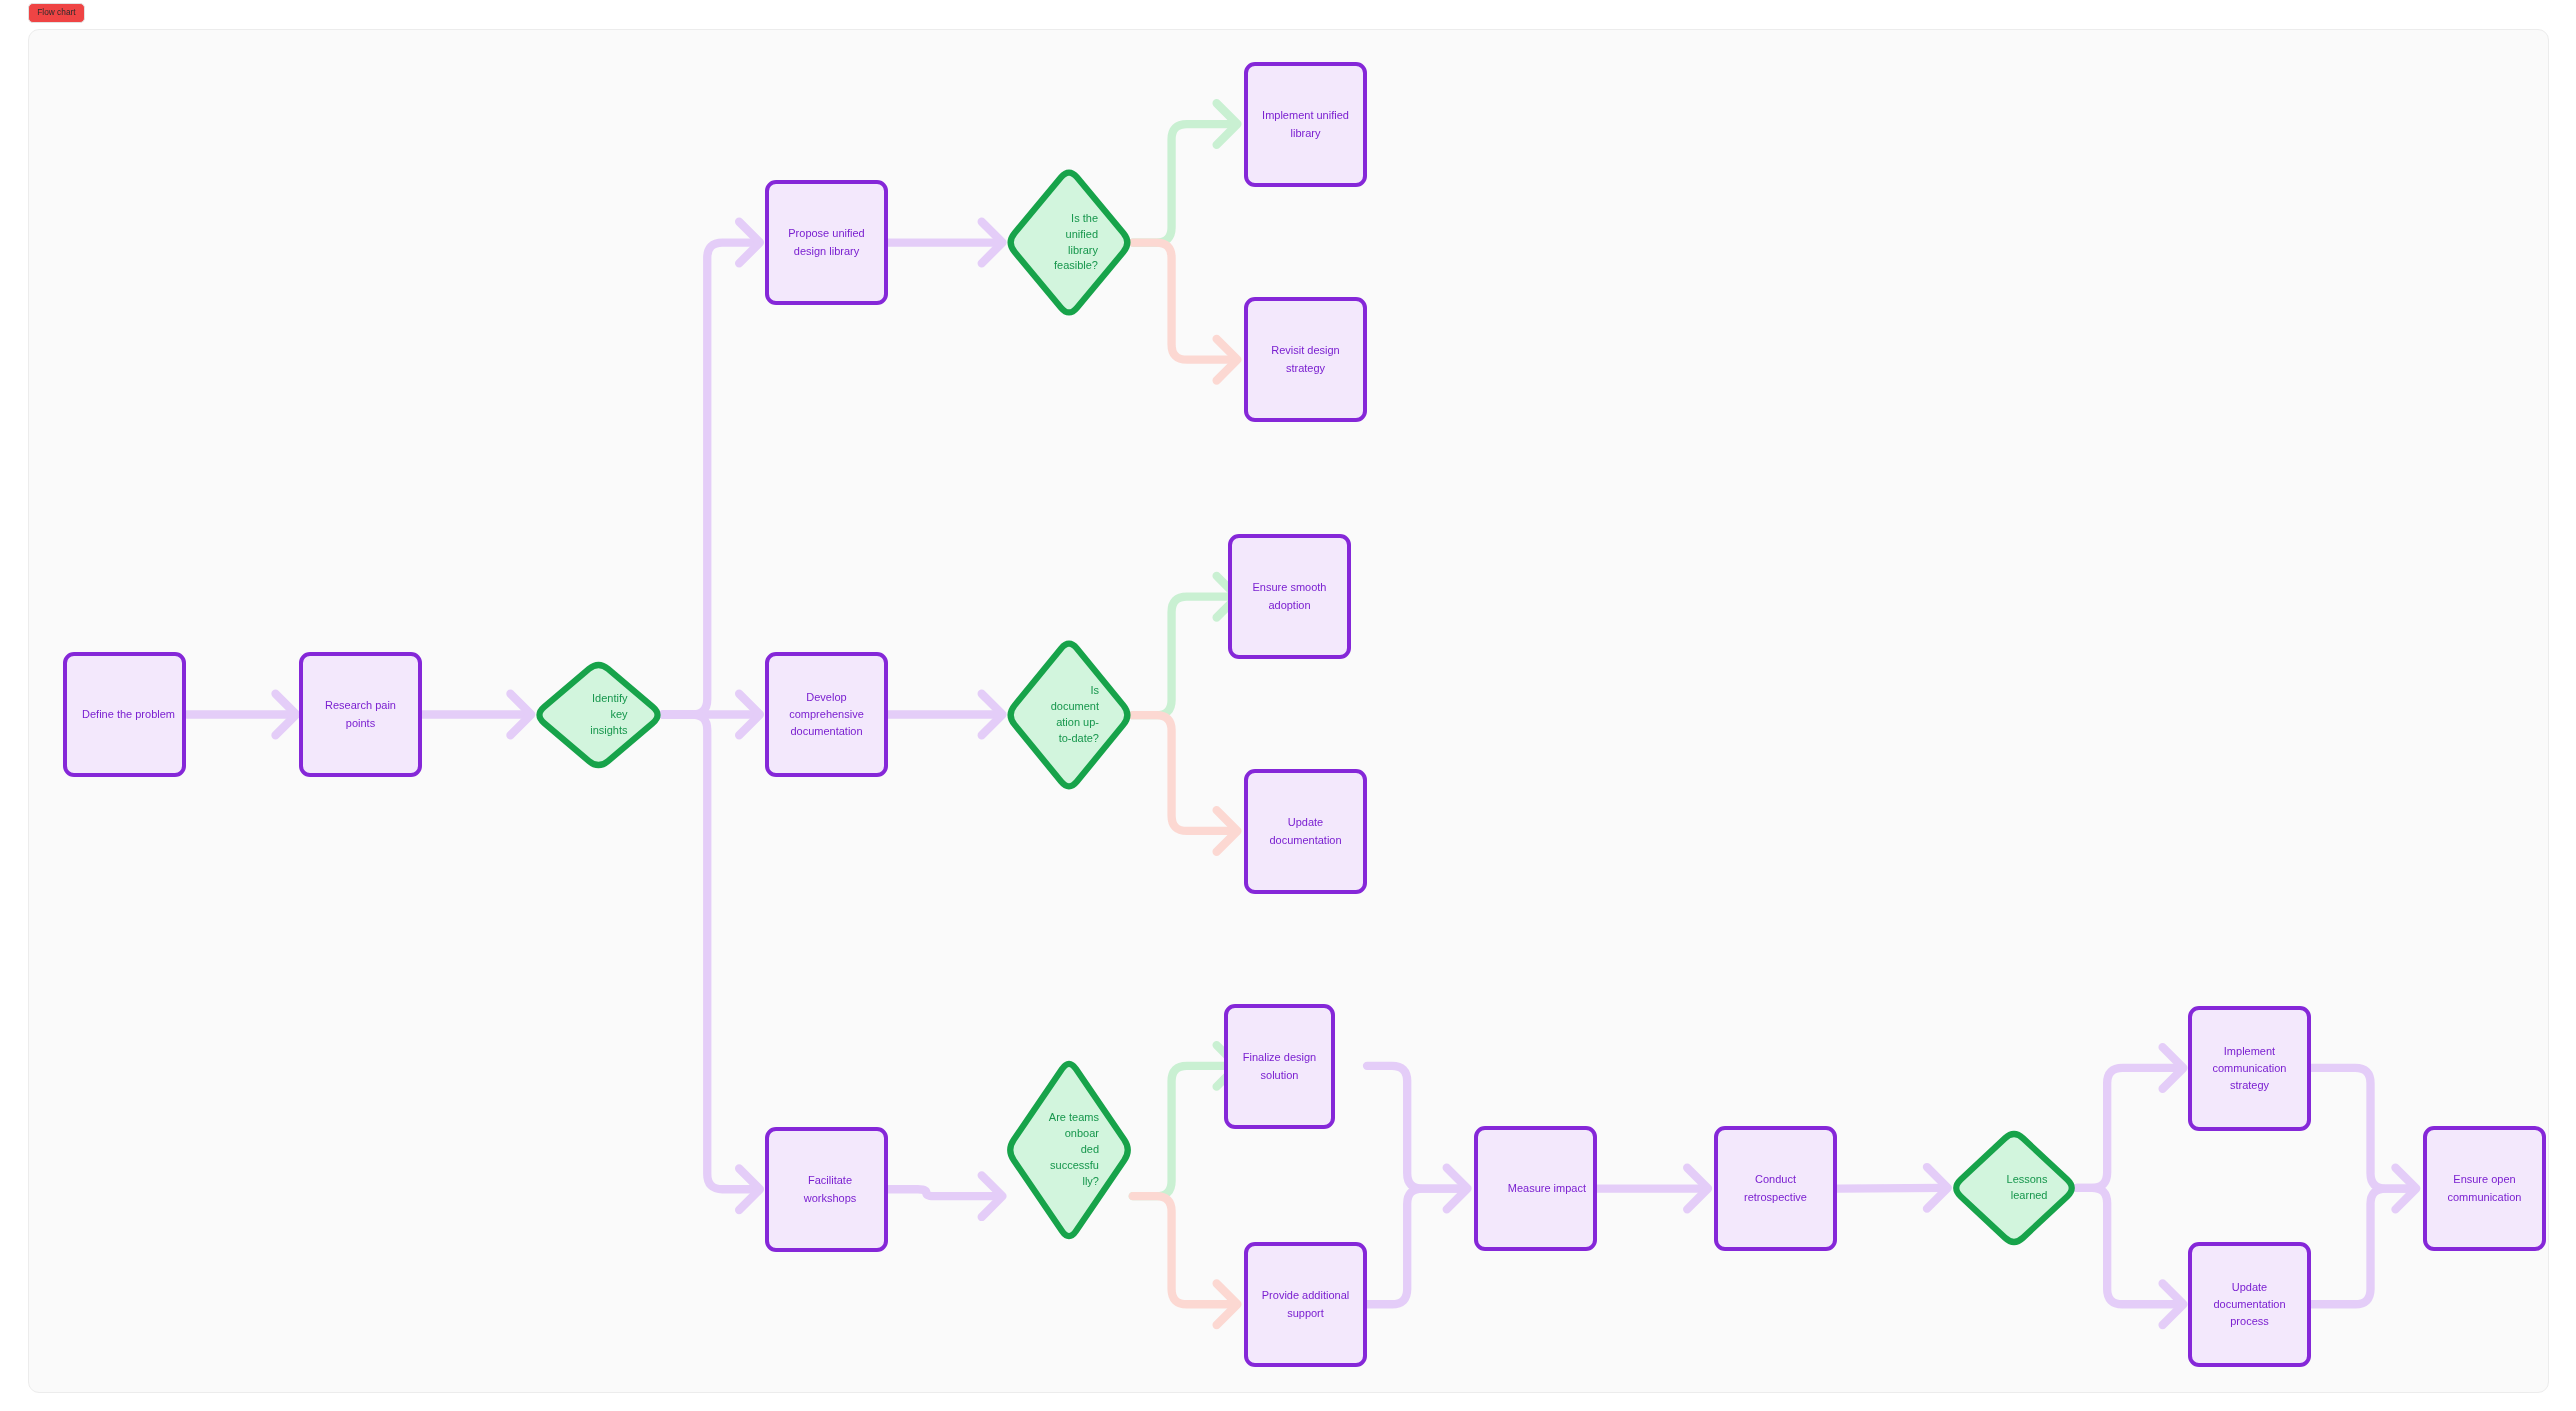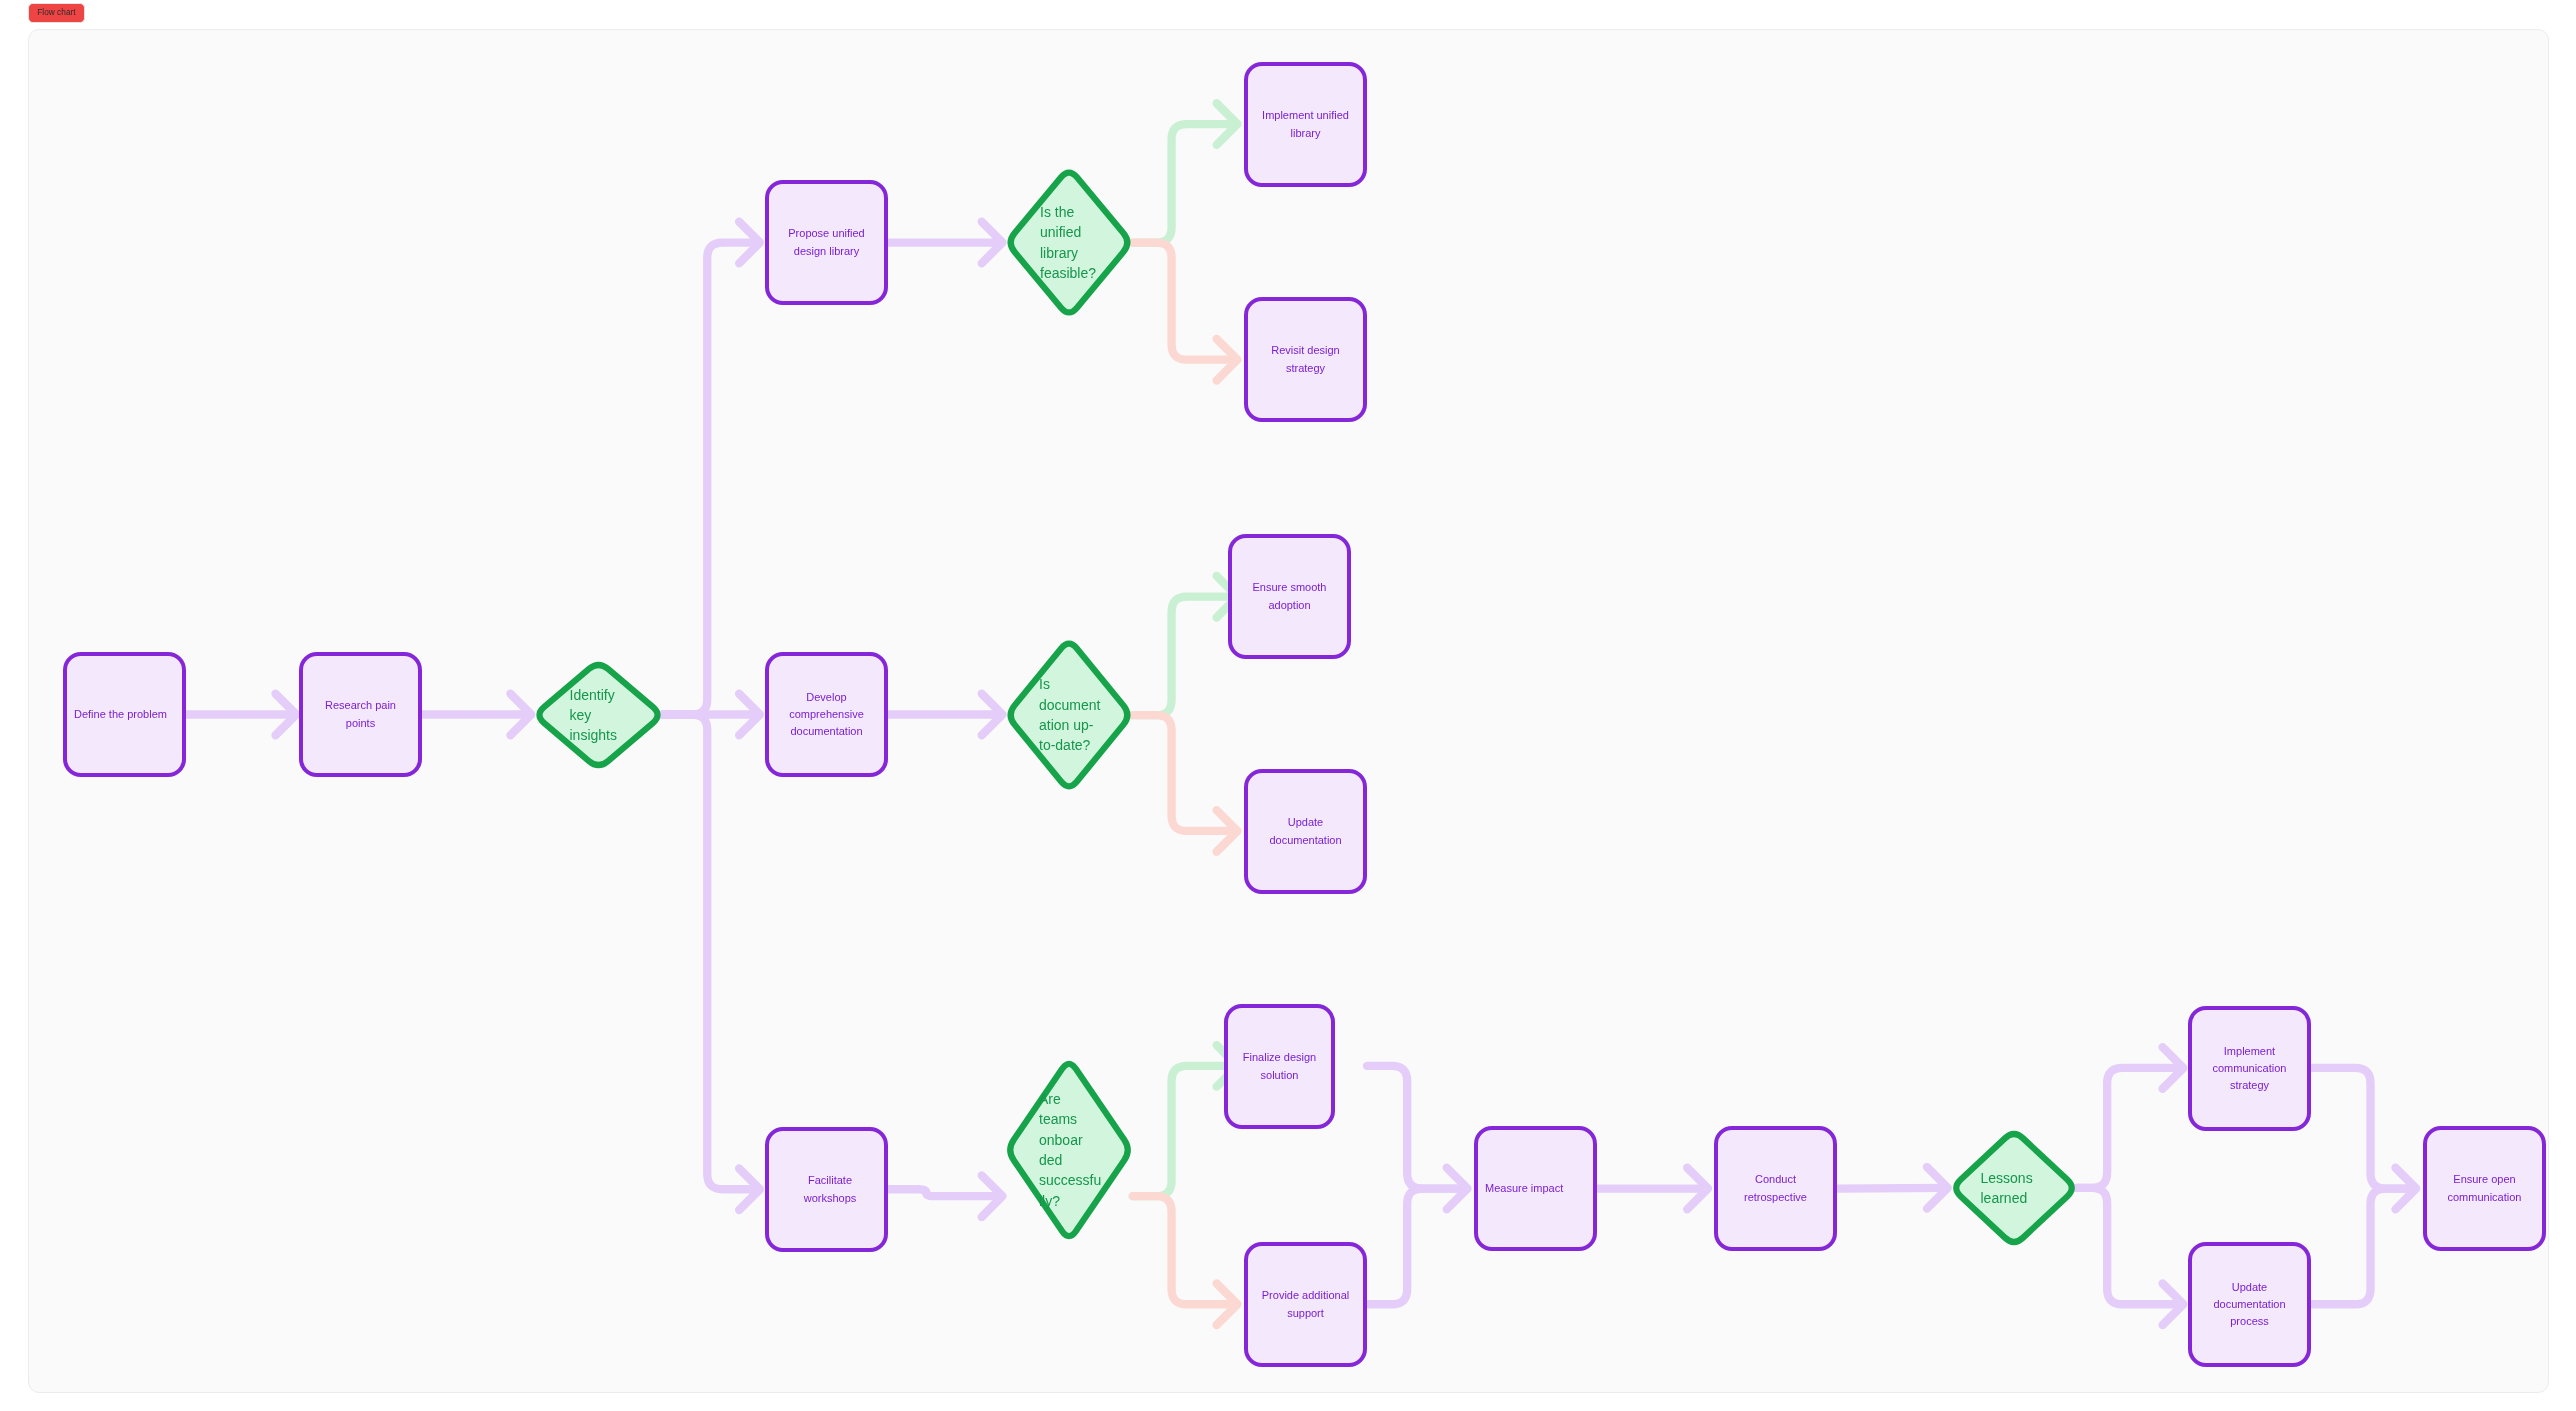--- a/index.html
+++ b/index.html
@@ -11,31 +11,31 @@
   }
   #canvas{
     position:absolute;left:28px;top:29px;width:2521px;height:1364px;
     background:#fafafa;border:1.4px solid #ececec;border-radius:11px;
     box-sizing:border-box;
   }
   #edge-layer{position:absolute;left:0;top:0;width:2576px;height:1411px;}
   .node{
     position:absolute;box-sizing:border-box;
     border:4.2px solid var(--box-border);background:var(--box-fill);
-    border-radius:18px;display:flex;align-items:center;justify-content:flex-start;
+    border-radius:11px;display:flex;align-items:center;justify-content:flex-end;
     text-align:center;color:var(--box-text);font-size:11px;line-height:1.55;
     padding:5.5px 7px;
   }
   .dnode{
     position:absolute;display:flex;align-items:center;justify-content:center;
   }
   .dnode svg{position:absolute;left:0;top:0;}
   .dlabel{
-    position:relative;text-align:left;color:var(--diamond-text);
-    font-size:14px;line-height:1.45;white-space:pre-line;
+    position:relative;text-align:right;color:var(--diamond-text);
+    font-size:11px;line-height:1.45;white-space:pre-line;
   }
   .nlabel{display:block;}
 </style>
 </head>
 <body>
 
 <div id="stage">
   <div id="chip">Flow chart</div>
   <div id="canvas" style="background: rgb(250, 250, 250);"></div>
   <svg id="edge-layer" xmlns="http://www.w3.org/2000/svg" viewBox="0 0 3716 2036">

